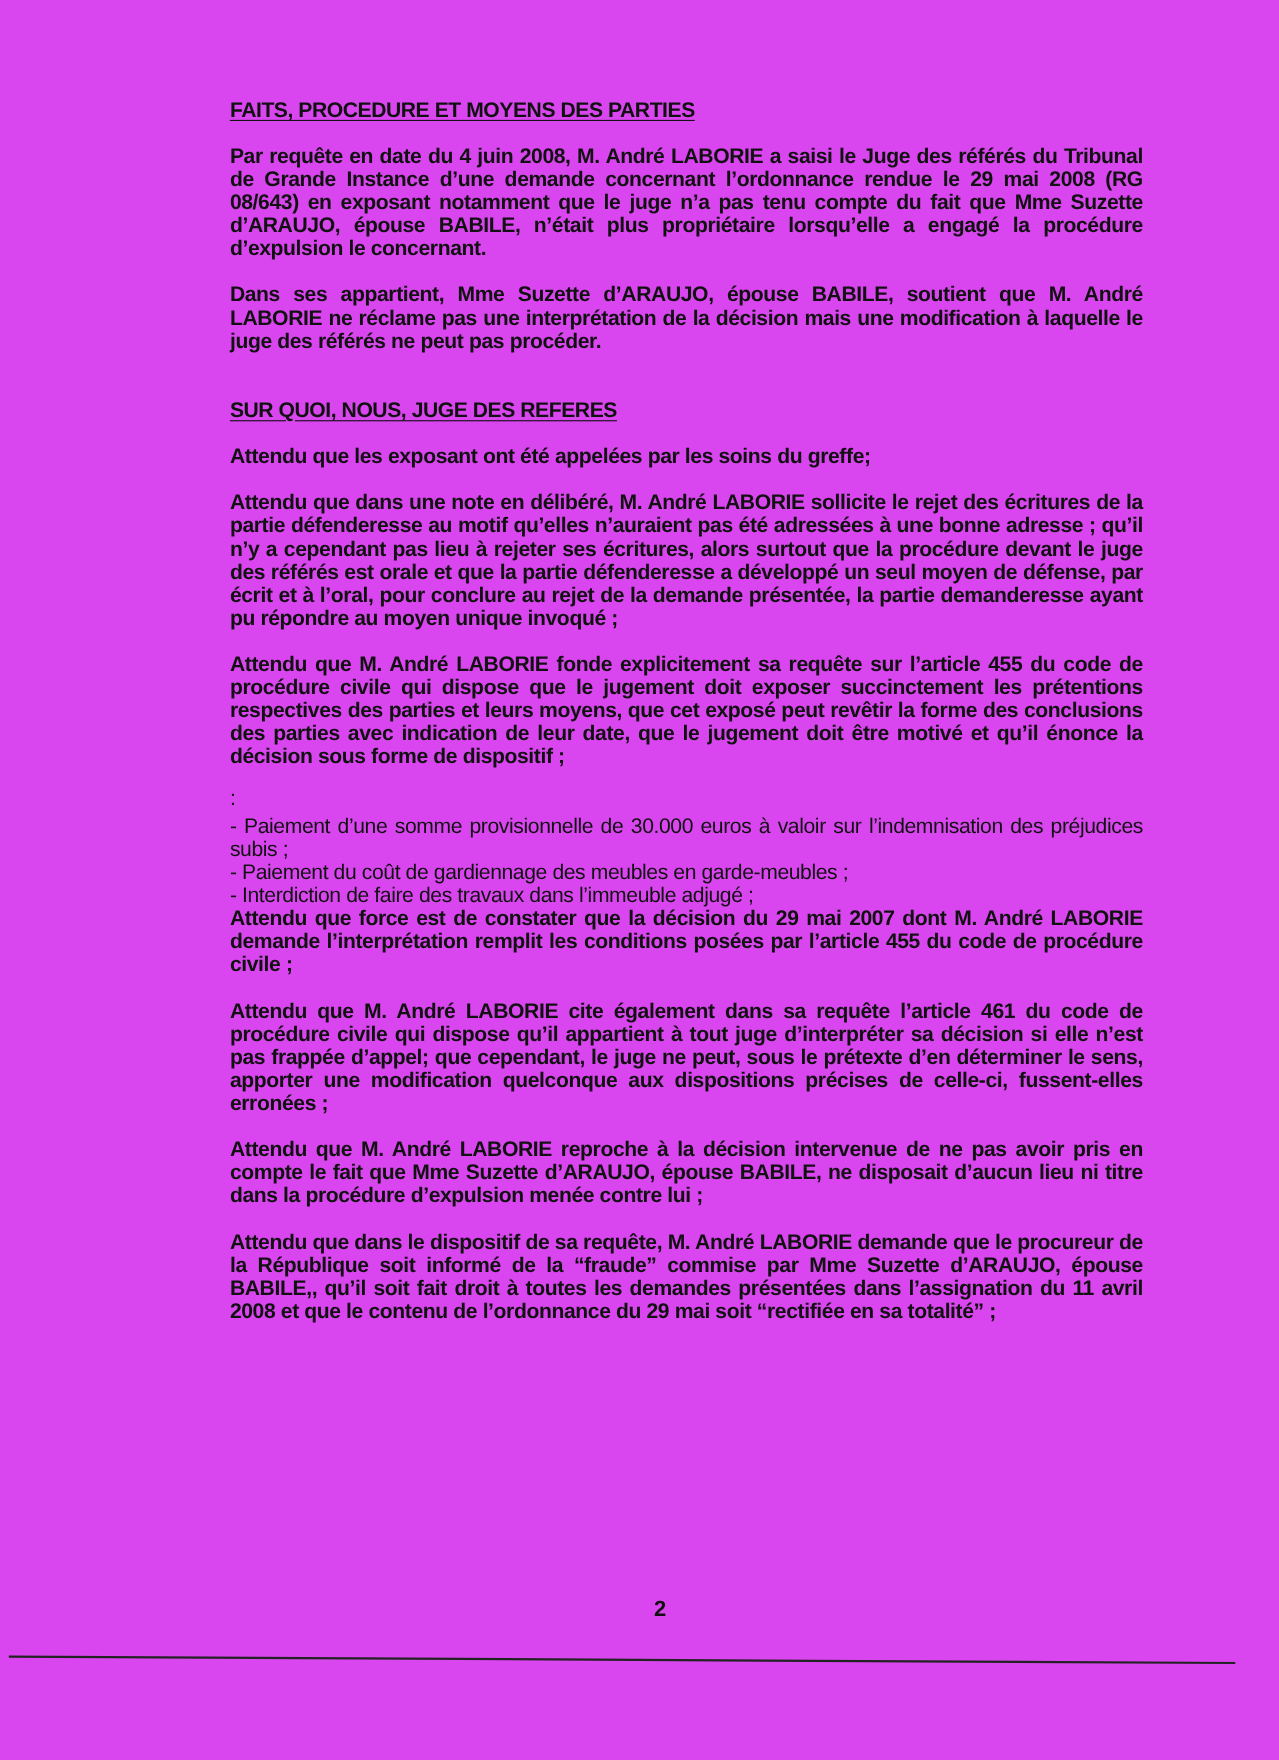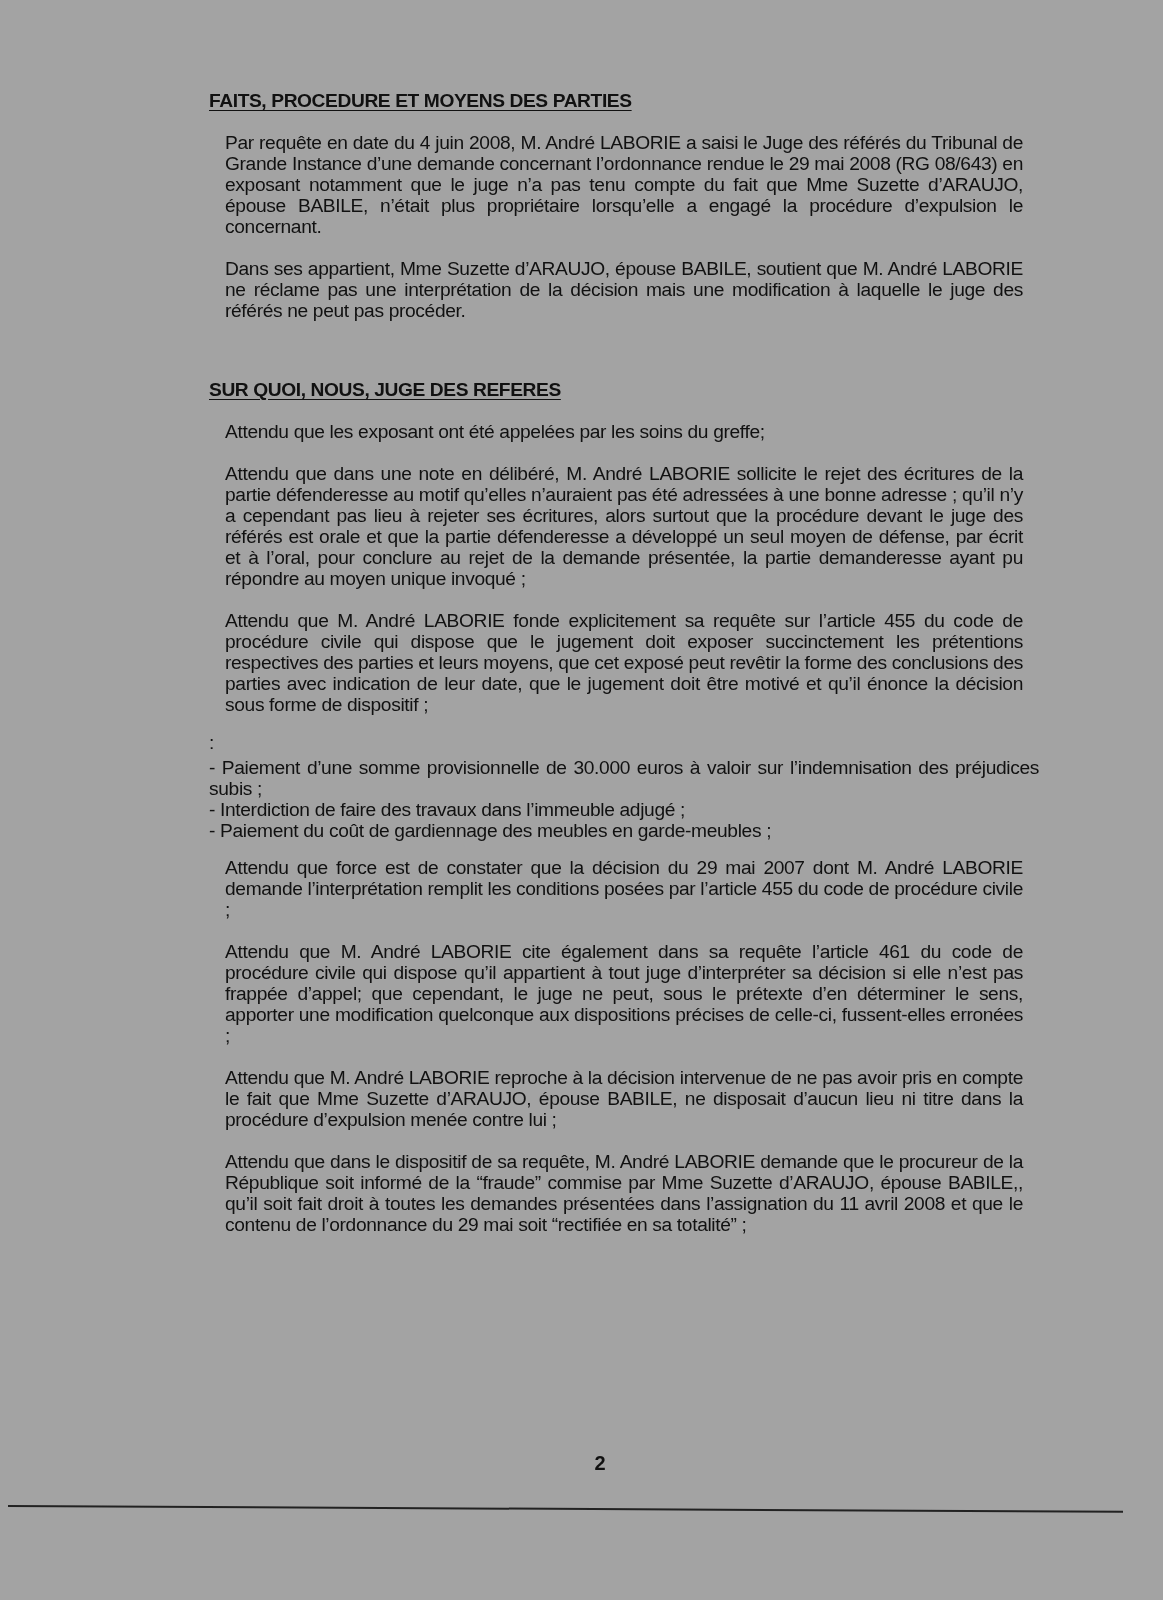--- a/index.html
+++ b/index.html
@@ -14,44 +14,45 @@
       overflow: hidden;
       font-family: "Liberation Sans", "DejaVu Sans", sans-serif;
       color: #111111;
     }
     .page {
       position: absolute;
       left: 0;
       top: 0;
       width: 1163px;
       height: 1600px;
-      background: #a3a3a3;
+      background: #d946ef;
     }
     .content {
       position: absolute;
       left: 209px;
       top: 90px;
       width: 830px;
       font-size: 19.2px;
       line-height: 21px;
       letter-spacing: -0.35px;
       font-stretch: condensed;
     }
     .heading {
       font-weight: bold;
       text-decoration: underline;
       text-underline-offset: 3px;
       margin: 0;
       font-size: 19.2px;
       letter-spacing: -0.4px;
     }
     .para {
-      margin: 16px;
+      margin: 0;
       text-align: justify;
       text-align-last: left;
+      font-weight: bold;
     }
     .h1 { margin-bottom: 21px; }
     .p-after { margin-bottom: 21px; }
     .gap-section { height: 42px; }
     .bullets {
       margin: 0;
       padding: 0;
       list-style: none;
     }
     .bullets li {
@@ -98,22 +99,22 @@
 
     <h2 class="heading h1">SUR QUOI, NOUS, JUGE DES REFERES</h2>
 
     <p class="para p-after">Attendu que les exposant ont été appelées par les soins du greffe;</p>
     <p class="para p-after">Attendu que dans une note en délibéré, M. André LABORIE sollicite le rejet des écritures de la partie défenderesse au motif qu’elles n’auraient pas été adressées à une bonne adresse ; qu’il n’y a cependant pas lieu à rejeter ses écritures, alors surtout que la procédure devant le juge des référés est orale et que la partie défenderesse a développé un seul  moyen de défense, par écrit et à l’oral, pour conclure au rejet de la demande présentée, la partie demanderesse ayant pu répondre au moyen unique invoqué ;</p>
     <p class="para p-after">Attendu que M. André LABORIE fonde explicitement sa requête sur l’article 455 du code de procédure civile qui dispose que le jugement doit exposer succinctement les prétentions respectives des parties et leurs moyens, que cet exposé peut revêtir la forme des conclusions des parties avec indication de leur date, que le jugement doit être motivé et qu’il énonce la décision sous forme de dispositif ;</p>
     <p class="colon-line">:</p>
 
     <ul class="bullets p-after">
       <li>- Paiement d’une somme provisionnelle de 30.000 euros à valoir sur l’indemnisation des préjudices subis ;</li>
+      <li>- Paiement du coût de gardiennage des meubles en garde-meubles ;</li>
       <li>- Interdiction de faire des travaux dans l’immeuble adjugé ;</li>
-      <li>- Paiement du coût de gardiennage des meubles en garde-meubles ;</li>
     </ul>
 
     <p class="para p-after">Attendu que force est de constater que la décision du 29 mai 2007 dont M. André LABORIE demande l’interprétation remplit les conditions posées par l’article 455 du code de procédure civile ;</p>
     <p class="para p-after">Attendu que M. André LABORIE cite également dans sa requête l’article 461 du code de procédure civile qui dispose qu’il appartient à tout juge d’interpréter sa décision si elle n’est pas frappée d’appel;  que cependant, le juge ne peut, sous le prétexte d’en déterminer le sens, apporter une modification quelconque aux dispositions précises de celle-ci, fussent-elles erronées ;</p>
     <p class="para p-after">Attendu que M. André LABORIE reproche à la décision intervenue de ne pas avoir pris en compte le fait que Mme Suzette d’ARAUJO, épouse BABILE, ne disposait d’aucun lieu ni titre dans la procédure d’expulsion menée contre lui ;</p>
     <p class="para">Attendu que dans le dispositif de sa requête, M. André LABORIE demande que le procureur de la République soit informé de la “fraude” commise par Mme Suzette d’ARAUJO, épouse BABILE,, qu’il soit fait droit à toutes les demandes présentées dans l’assignation du 11 avril 2008 et que le contenu de l’ordonnance du 29 mai soit “rectifiée en sa totalité” ;</p>
   </div>
 
   <div class="page-number">2</div>
   <div class="footer-rule"></div>

